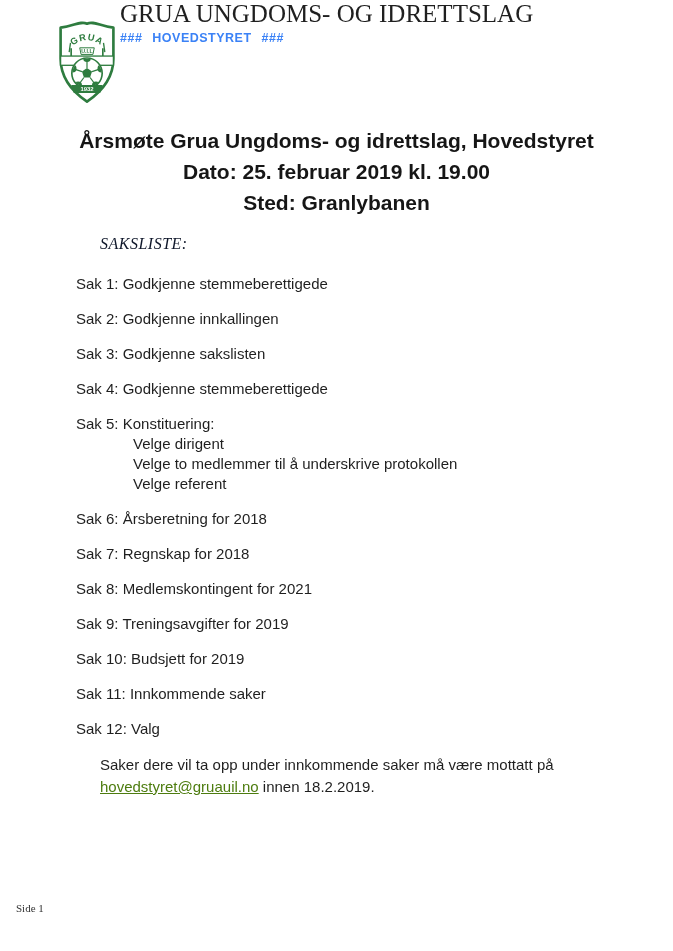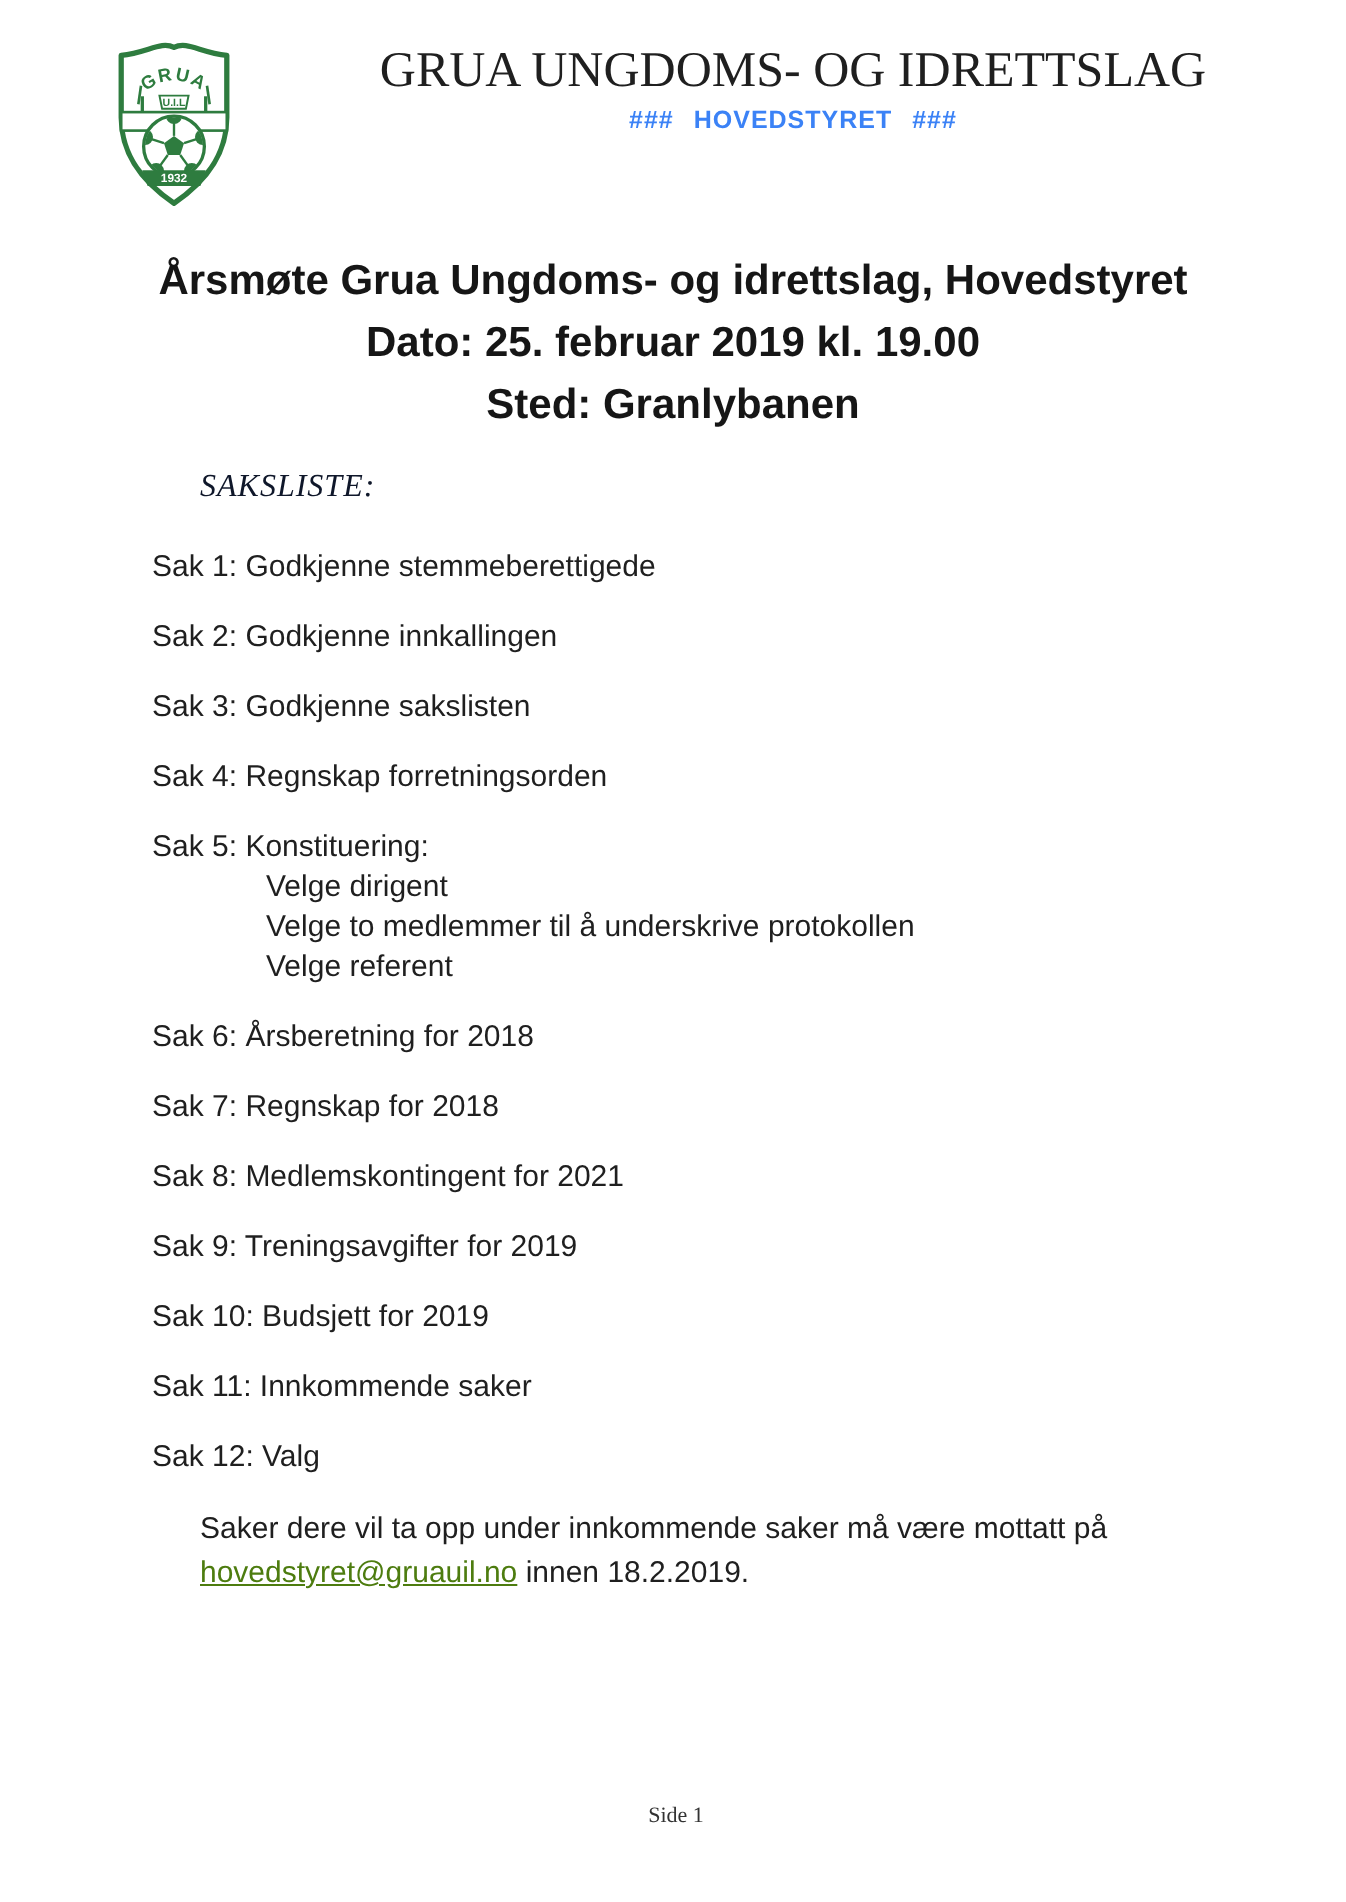--- a/index.html
+++ b/index.html
@@ -3,21 +3,21 @@
 <meta charset="utf-8">
 <style>
   html,body { margin:0; padding:0; background:#ffffff; }
   .page {
     position:relative; width:673px; height:951px; background:#ffffff;
     font-family:"Liberation Sans", sans-serif; color:#1f1f1f; overflow:hidden;
   }
   
   .header { position:relative; height:105px; }
   .logo { position:absolute; left:54px; top:18px; width:66px; height:88px; }
-  .header-text { margin-left:120px; text-align:center; padding-top:22px; }
+  .header-text { margin-left:120px; }
   .org-title {
     font-family:"Liberation Serif", serif; font-size:25px; line-height:1.1;
     color:#1f1f1f; letter-spacing:0px; white-space:nowrap;
   }
   .org-subtitle {
     font-weight:bold; font-size:12.5px; letter-spacing:0.5px; word-spacing:6px;
     margin-top:3px; color:#3b82f6;
   }
   
   .title-block {
@@ -32,21 +32,21 @@
   }
   
   .agenda { list-style:none; margin:20px 0 0 76px; padding:0; font-size:15px; }
   .agenda-item { margin-bottom:15px; line-height:20px; }
   .agenda-sub { margin-left:57px; line-height:20px; }
   
   .closing { margin:15px 0 0 100px; max-width:505px; font-size:15px; line-height:22px; }
   .email-link { color:#4d7c0f; text-decoration:underline; cursor:pointer; }
   
   .footer {
-    position:absolute; left:3px; right:0; bottom:37px; text-align:center;
+    position:absolute; left:16px; right:0; bottom:37px; 
     font-family:"Liberation Serif", serif; font-size:11px; color:#333333;
   }
   svg text { font-family:"Liberation Sans", sans-serif; font-weight:bold; }
 </style>
 </head>
 <body>
 
 <div class="page">
 
   <header class="header">
@@ -111,21 +111,21 @@
     <div>Dato: 25. februar 2019 kl. 19.00</div>
     <div>Sted: Granlybanen</div>
   </section>
 
   <div class="section-heading">SAKSLISTE:</div>
 
   <ol class="agenda">
     <li class="agenda-item"><span>Sak 1: Godkjenne stemmeberettigede</span></li>
     <li class="agenda-item"><span>Sak 2: Godkjenne innkallingen</span></li>
     <li class="agenda-item"><span>Sak 3: Godkjenne sakslisten</span></li>
-    <li class="agenda-item"><span>Sak 4: Regnskap forretningsorden</span></li>
+    <li class="agenda-item"><span>Sak 4: Godkjenne stemmeberettigede</span></li>
     <li class="agenda-item">
       <span>Sak 5: Konstituering:</span>
       <div class="agenda-sub">Velge dirigent</div>
       <div class="agenda-sub">Velge to medlemmer til å underskrive protokollen</div>
       <div class="agenda-sub">Velge referent</div>
     </li>
     <li class="agenda-item"><span>Sak 6: Årsberetning for 2018</span></li>
     <li class="agenda-item"><span>Sak 7: Regnskap for 2018</span></li>
     <li class="agenda-item"><span>Sak 8: Medlemskontingent for 2021</span></li>
     <li class="agenda-item"><span>Sak 9: Treningsavgifter for 2019</span></li>

